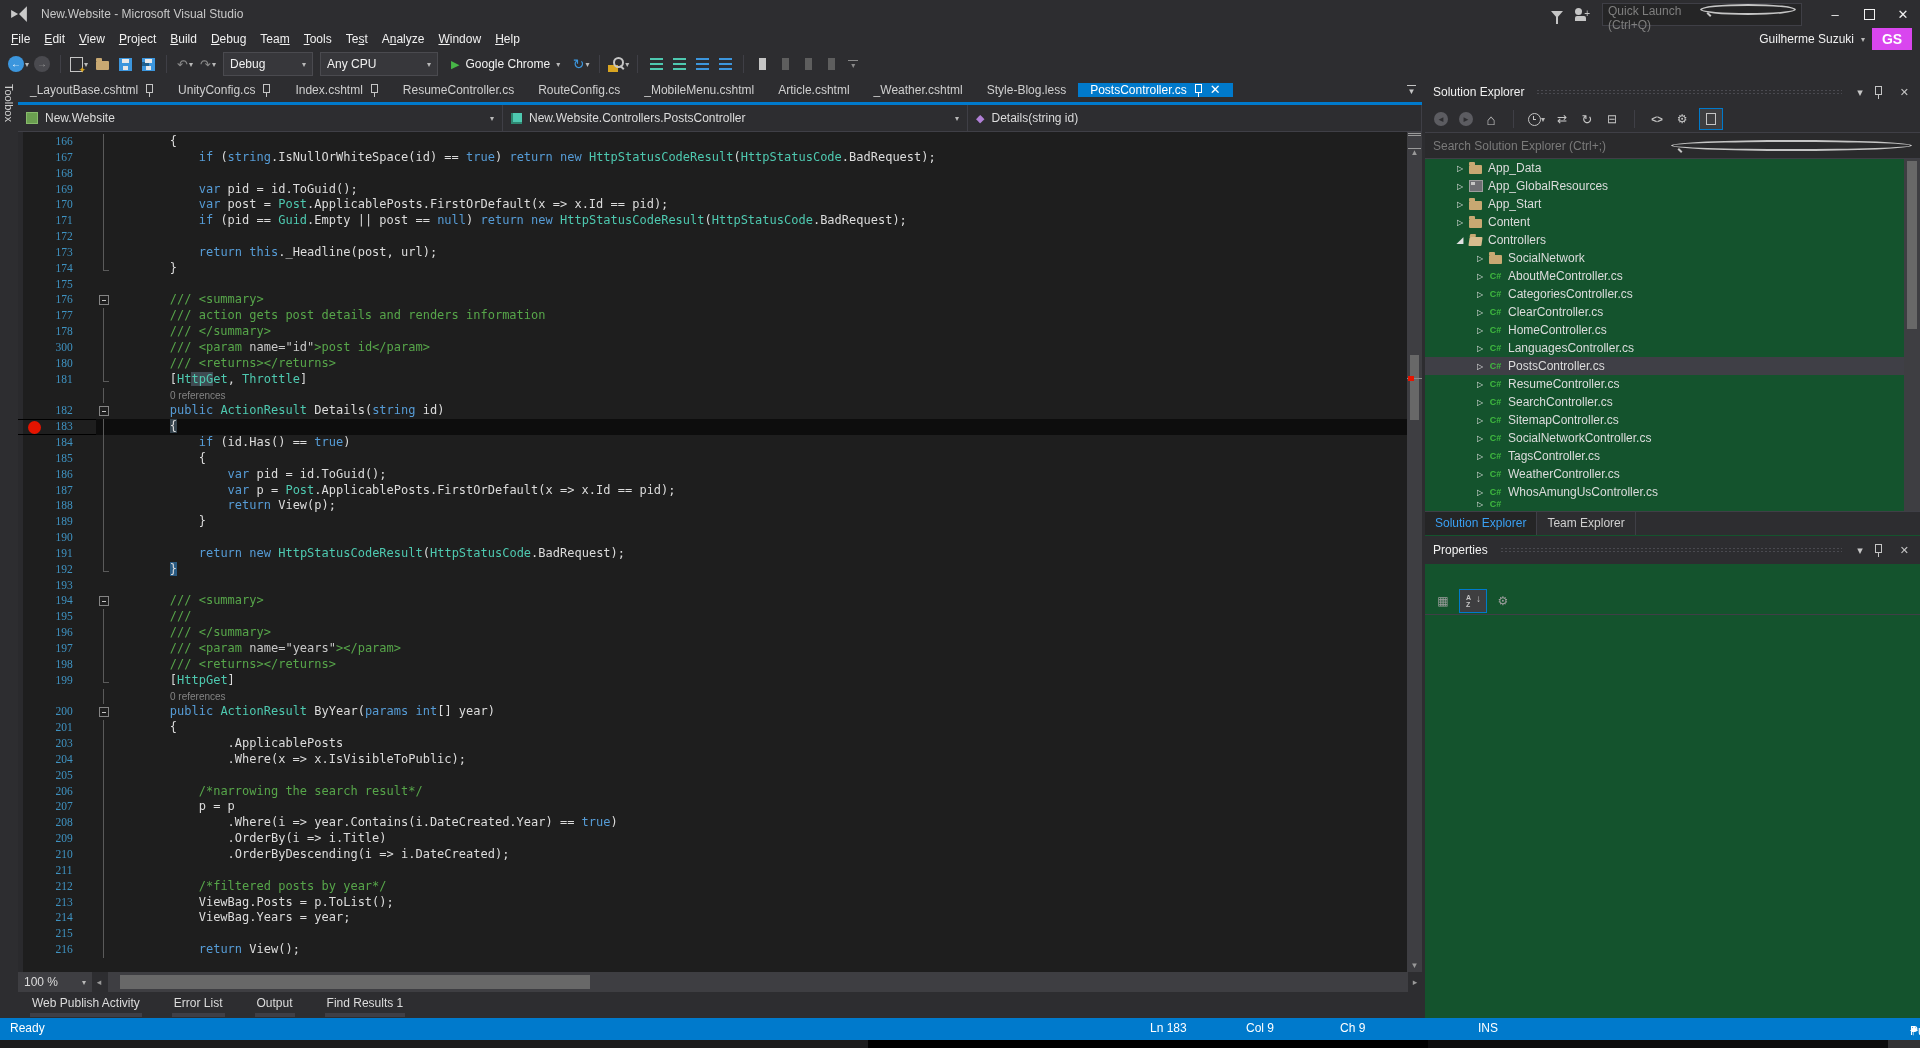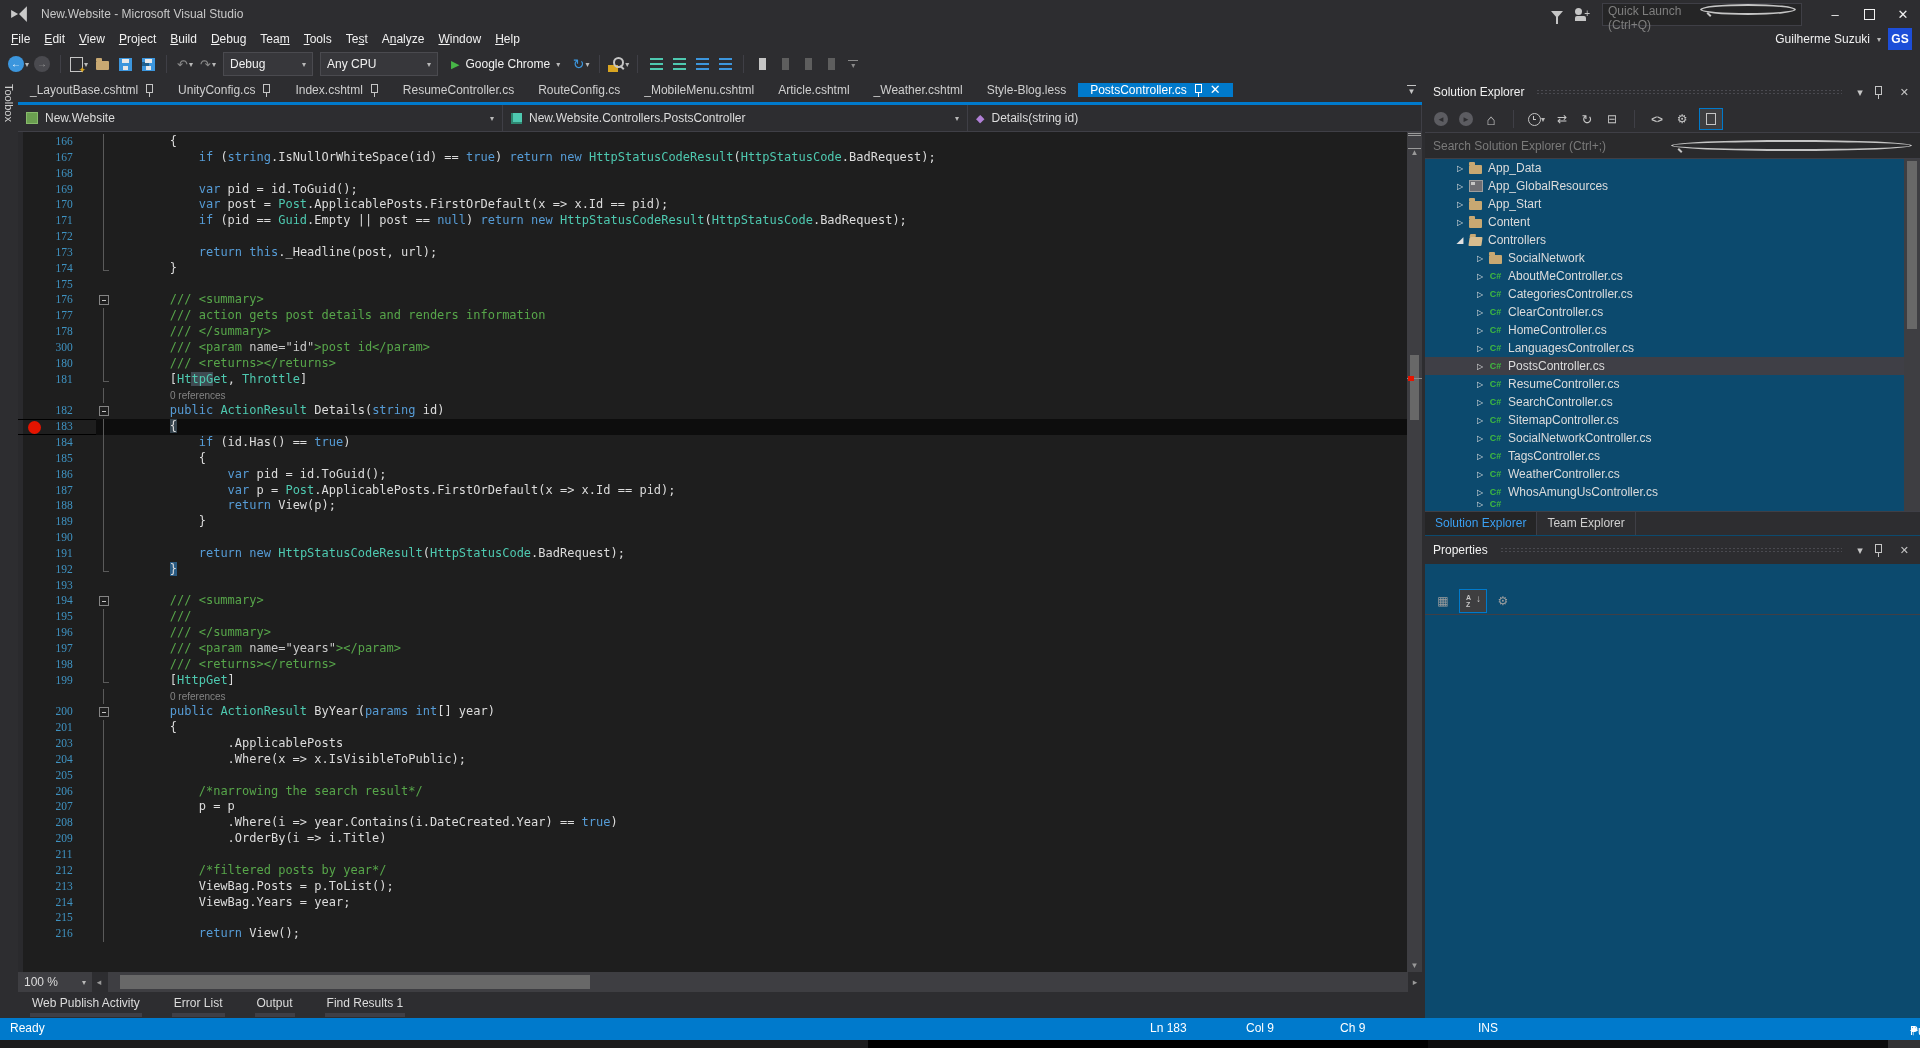--- a/index.html
+++ b/index.html
@@ -24,21 +24,21 @@
   .winbtns{display:flex;height:100%;margin-left:4px}
   .winbtn{width:34px;height:100%;display:flex;align-items:center;justify-content:center;color:#F1F1F1;font-size:13px}
   .rest{width:9px;height:9px;border:1px solid #F1F1F1;position:relative;background:#2D2D30}
   .rest::before{content:"";position:absolute;left:2px;top:-3px;width:9px;height:9px;border:1px solid #F1F1F1;z-index:-1}
 
   
   .menurow{position:absolute;top:28px;left:0;right:0;height:22px;display:flex;align-items:center;font-size:12px;color:#F1F1F1;padding-left:4px}
   .menu-item{padding:2px 7px}
   .menu-item u{text-decoration:underline}
   .user-area{margin-left:auto;display:flex;align-items:center;gap:7px;margin-right:8px;color:#F1F1F1}
-  .avatar{width:24px;height:22px;background:#1d4ed8;color:#fff;font-size:12px;font-weight:bold;display:flex;align-items:center;justify-content:center}
+  .avatar{width:40px;height:22px;background:#d946ef;color:#fff;font-size:14px;font-weight:bold;display:flex;align-items:center;justify-content:center}
   .dd{color:#B9B9B9;font-size:8px}
 
   
   .toolbar{position:absolute;top:50px;left:0;right:0;height:28px;display:flex;align-items:center;padding-left:8px;gap:3px;font-size:12px}
   .tsep{width:1px;height:18px;background:#3F3F46;margin:0 5px}
   .circ{width:16px;height:16px;border-radius:50%;display:flex;align-items:center;justify-content:center;font-size:10px;line-height:10px}
   .circ.b{background:#3C96DD;color:#fff}
   .circ.g{background:#4A4A4F;color:#9A9A9A}
   .tbi{height:22px;min-width:20px;display:flex;align-items:center;justify-content:center;gap:1px}
   .doc-ic{width:11px;height:13px;border:1px solid #C5C5C5;position:relative}
@@ -127,21 +127,21 @@
   .zoomcombo .dd{margin-left:auto}
   .htrack{flex:1;height:20px;background:#3E3E42;position:relative;margin-left:2px}
   .harr{width:14px;text-align:center;color:#999;font-size:9px;flex:none}
   .hthumb{position:absolute;left:12px;top:3px;height:14px;width:470px;background:#686868}
 
   .bottomtabs{position:absolute;left:0;right:0;bottom:0;height:26px;background:#2D2D30;display:flex;align-items:center;gap:30px;padding-left:12px;font-size:12px;color:#DCDCDC}
   .btab{position:relative;padding:2px 2px 6px 2px}
   .btab::after{content:"";position:absolute;left:0;right:0;bottom:-1px;height:4px;background:#3F3F46}
 
   
-  .right-panels{position:absolute;left:1425px;right:0;top:0;height:940px;background:#0c4a6e}
+  .right-panels{position:absolute;left:1425px;right:0;top:0;height:940px;background:#14532d}
   .ptitle{height:28px;display:flex;align-items:center;padding:0 8px;background:#2D2D30;color:#F1F1F1;font-size:12px;gap:8px}
   .grip{flex:1;height:6px;background-image:radial-gradient(#4A4A50 1px,transparent 1.01px);background-size:4px 3px;margin:0 4px}
   .pbtn{color:#C5C5C5;font-size:11px;padding:0 3px}
   .se{position:absolute;top:0;left:0;right:0;height:457px}
   .se-toolbar{position:absolute;top:28px;left:0;right:0;height:26px;background:#2D2D30;border-bottom:1px solid #3F3F46;display:flex;align-items:center;gap:9px;padding:0 8px;font-size:12px}
   .seic{color:#C5C5C5;display:flex;align-items:center;justify-content:center;min-width:16px;height:18px}
   .secirc{width:14px;height:14px;border-radius:50%;background:#5C5C61;color:#2D2D30;display:flex;align-items:center;justify-content:center;font-size:8px}
   .clock{width:11px;height:11px;border:1.5px solid #C5C5C5;border-radius:50%;position:relative}
   .clock::before{content:"";position:absolute;left:4px;top:2px;width:1px;height:4px;background:#C5C5C5}
   .clock::after{content:"";position:absolute;left:4px;top:5px;width:3px;height:1px;background:#C5C5C5}
@@ -667,20 +667,26 @@
               <span class="ct"><span class="tk-p">                .Where(i =&gt; year.Contains(i.DateCreated.Year) == </span><span class="tk-k">true</span><span class="tk-p">)</span></span>
             </div>
             <div class="code-row">
               <span class="gm"></span>
               <span class="ln">209</span>
               <span class="fc f-l"></span>
               <span class="ct"><span class="tk-p">                .OrderBy(i =&gt; i.Title)</span></span>
             </div>
             <div class="code-row">
               <span class="gm"></span>
+              <span class="ln">210</span>
+              <span class="fc f-l"></span>
+              <span class="ct"><span class="tk-p">                .OrderByDescending(i =&gt; i.DateCreated);</span></span>
+            </div>
+            <div class="code-row">
+              <span class="gm"></span>
               <span class="ln">211</span>
               <span class="fc f-l"></span>
               <span class="ct"></span>
             </div>
             <div class="code-row">
               <span class="gm"></span>
               <span class="ln">212</span>
               <span class="fc f-l"></span>
               <span class="ct"><span class="tk-p">            </span><span class="tk-c">/*filtered posts by year*/</span></span>
             </div>

